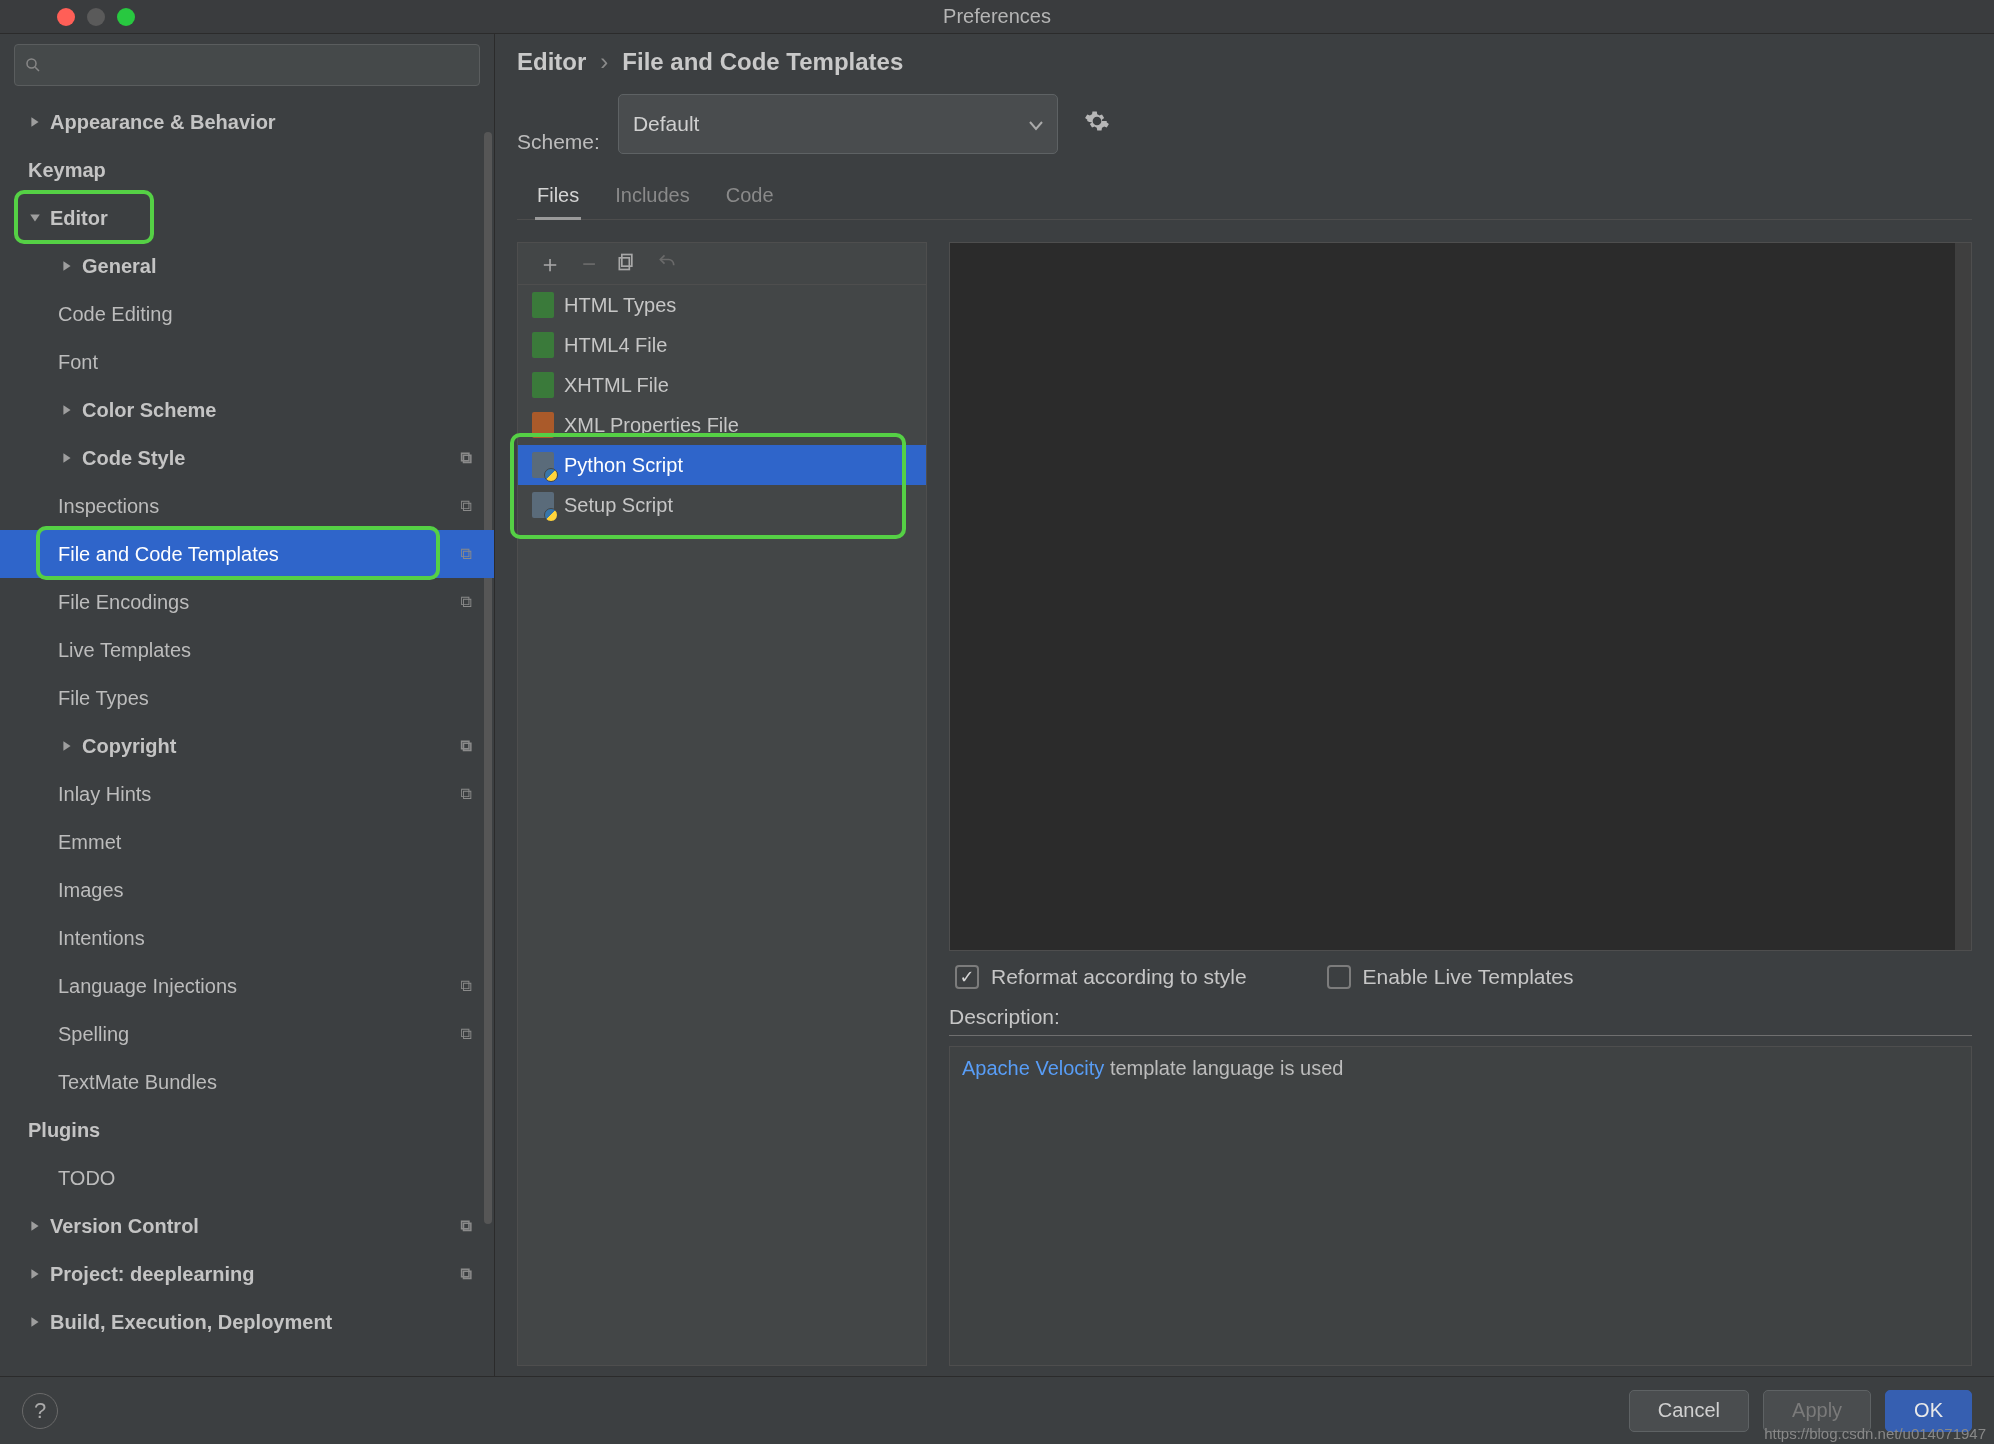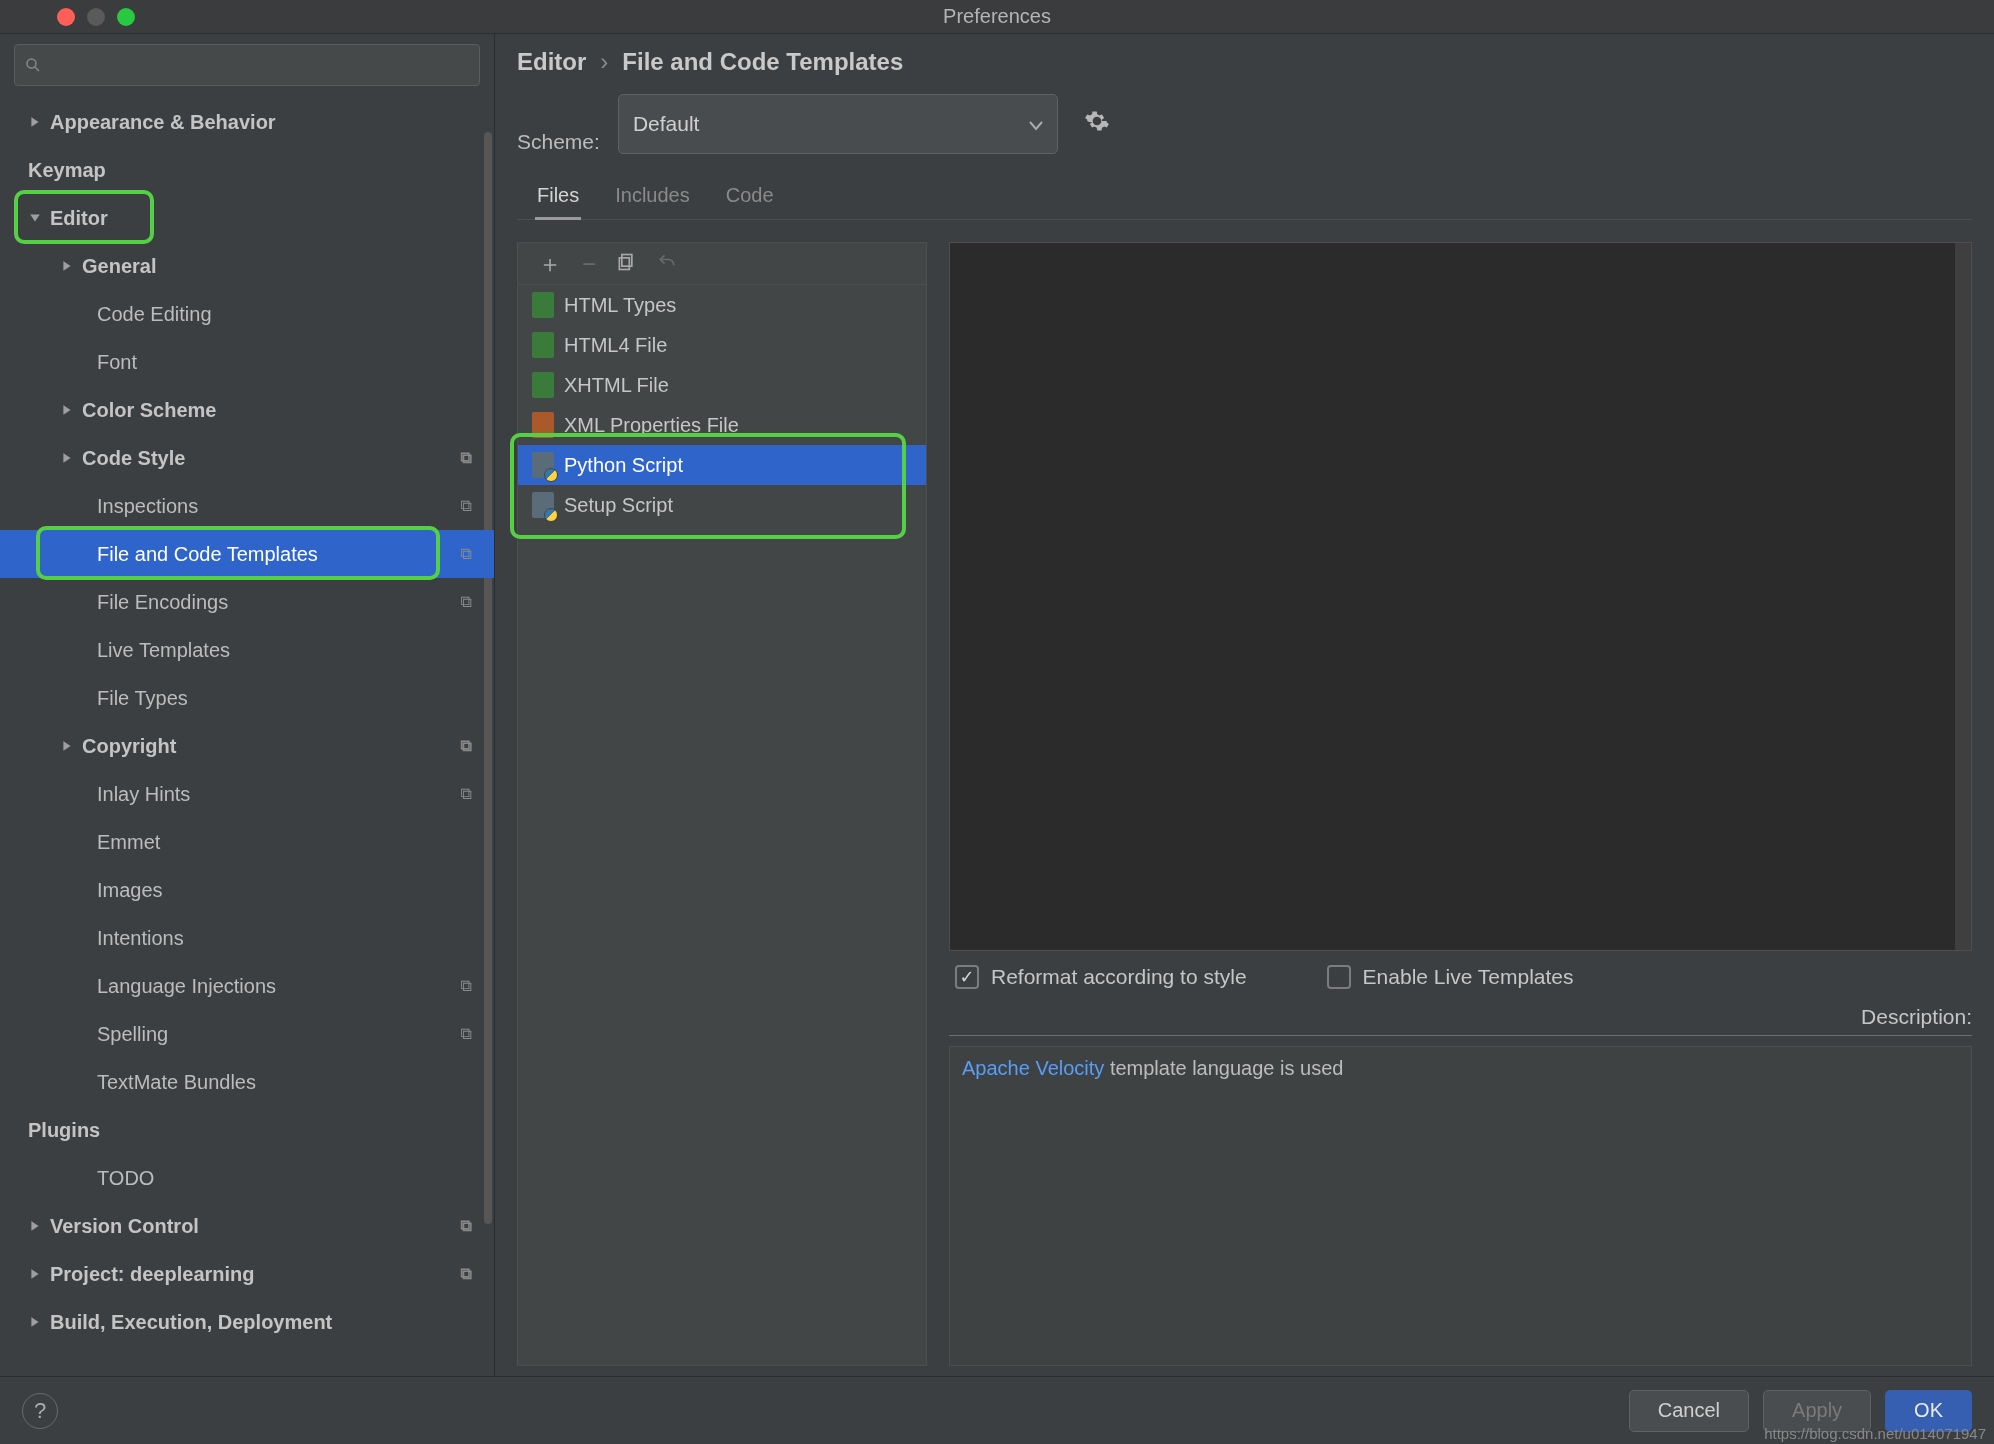--- a/index.html
+++ b/index.html
@@ -95,21 +95,21 @@
   }
   .tree-item {
     display: flex;
     align-items: center;
     height: 48px;
     cursor: default;
     position: relative;
   }
   .tree-item.l0 { padding-left: 28px; font-weight: 700; color: #c4c4c4; }
   .tree-item.l1 { padding-left: 60px; font-weight: 700; color: #c4c4c4; }
-  .tree-item.l2 { padding-left: 97px; color: #bcbcbc; }
+  .tree-item.l2 { padding-left: 58px; color: #bcbcbc; }
   .tree-item.l1.plain, .tree-item.l2 { font-weight: 400; }
   .tree-item .arrow {
     margin-right: 8px;
     color: #9e9e9e;
     width: 14px;
     display: inline-flex;
     justify-content: center;
   }
   .tree-item.selected {
     background: #2f65ca;
@@ -293,21 +293,21 @@
     width: 24px; height: 24px;
     border: 2px solid #7c7c7c;
     border-radius: 4px;
     display: inline-flex;
     align-items: center; justify-content: center;
     color: #d6d6d6;
     font-size: 18px;
   }
   .chk-box.checked::after { content: "✓"; }
 
-  .desc-label { margin-top: 8px; font-size: 21px; color: #c6c6c6; text-align: right; }
+  .desc-label { margin-top: 8px; font-size: 21px; color: #c6c6c6; }
   .desc-sep { border: none; border-top: 1px solid #6f6f6f; margin: 6px 0 10px 0;}
   .desc-body {
     background: #3f4243;
     border: 1px solid #4e4e4e;
     flex: 0 0 320px;
     padding: 10px 12px;
     font-size: 20px;
     color: #bcbcbc;
   }
   .desc-body a { color: #589df6; text-decoration: none; }

